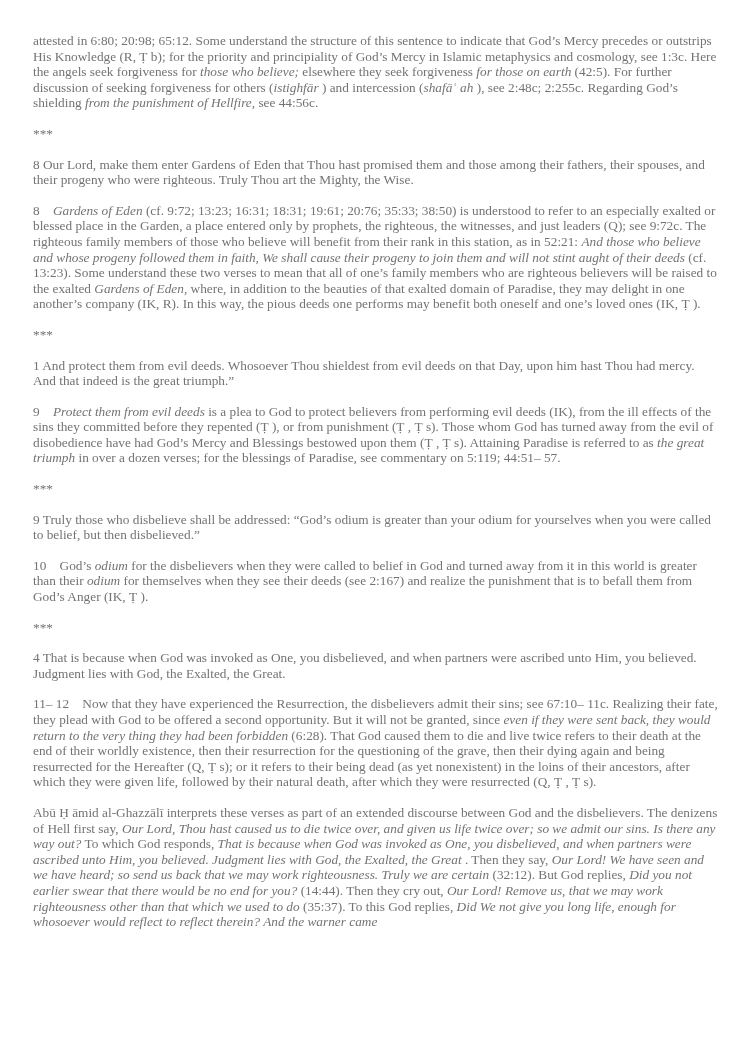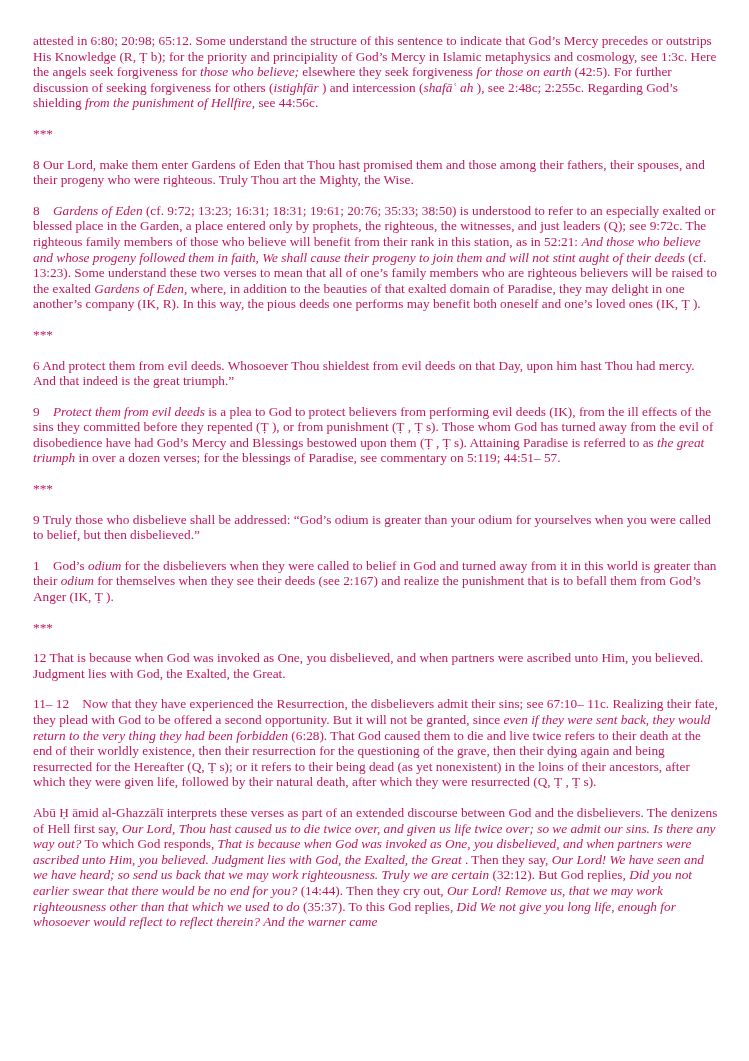--- a/index.html
+++ b/index.html
@@ -28,30 +28,30 @@
   .em {
     font-style: italic;
   }
   .separator {
     font-style: normal;
   }
 </style>
 </head>
 <body>
 
-<div class="page" style="background: rgb(255, 255, 255); color: #be185d;">
+<div class="page" style="background: rgb(255, 255, 255); color: #737373;">
   <div>
       <p class="block commentary"><span>attested in 6:80; 20:98; 65:12. Some understand the structure of this sentence to indicate that God’s Mercy precedes or outstrips His Knowledge (R, Ṭ b); for the priority and principiality of God’s Mercy in Islamic metaphysics and cosmology, see 1:3c. Here the angels seek forgiveness for </span><span class="em">those who believe;</span><span> elsewhere they seek forgiveness </span><span class="em">for those on earth</span><span> (42:5). For further discussion of seeking forgiveness for others (</span><span class="em">istighfār</span><span> ) and intercession (</span><span class="em">shafāʿ ah</span><span> ), see 2:48c; 2:255c. Regarding God’s shielding </span><span class="em">from the punishment of Hellfire,</span><span> see 44:56c.</span></p>
       <p class="block separator"><span>***</span></p>
       <p class="block verse"><span>8 Our Lord, make them enter Gardens of Eden that Thou hast promised them and those among their fathers, their spouses, and their progeny who were righteous. Truly Thou art the Mighty, the Wise.</span></p>
       <p class="block commentary"><span>8    </span><span class="em">Gardens of Eden</span><span> (cf. 9:72; 13:23; 16:31; 18:31; 19:61; 20:76; 35:33; 38:50) is understood to refer to an especially exalted or blessed place in the Garden, a place entered only by prophets, the righteous, the witnesses, and just leaders (Q); see 9:72c. The righteous family members of those who believe will benefit from their rank in this station, as in 52:21: </span><span class="em">And those who believe and whose progeny followed them in faith, We shall cause their progeny to join them and will not stint aught of their deeds</span><span> (cf. 13:23). Some understand these two verses to mean that all of one’s family members who are righteous believers will be raised to the exalted </span><span class="em">Gardens of Eden,</span><span> where, in addition to the beauties of that exalted domain of Paradise, they may delight in one another’s company (IK, R). In this way, the pious deeds one performs may benefit both oneself and one’s loved ones (IK, Ṭ ).</span></p>
       <p class="block separator"><span>***</span></p>
-      <p class="block verse"><span>6 And protect them from evil deeds. Whosoever Thou shieldest from evil deeds on that Day, upon him hast Thou had mercy. And that indeed is the great triumph.”</span></p>
+      <p class="block verse"><span>1 And protect them from evil deeds. Whosoever Thou shieldest from evil deeds on that Day, upon him hast Thou had mercy. And that indeed is the great triumph.”</span></p>
       <p class="block commentary"><span>9    </span><span class="em">Protect them from evil deeds</span><span> is a plea to God to protect believers from performing evil deeds (IK), from the ill effects of the sins they committed before they repented (Ṭ ), or from punishment (Ṭ , Ṭ s). Those whom God has turned away from the evil of disobedience have had God’s Mercy and Blessings bestowed upon them (Ṭ , Ṭ s). Attaining Paradise is referred to as </span><span class="em">the great triumph</span><span> in over a dozen verses; for the blessings of Paradise, see commentary on 5:119; 44:51– 57.</span></p>
       <p class="block separator"><span>***</span></p>
       <p class="block verse"><span>9 Truly those who disbelieve shall be addressed: “God’s odium is greater than your odium for yourselves when you were called to belief, but then disbelieved.”</span></p>
-      <p class="block commentary"><span>1    God’s </span><span class="em">odium</span><span> for the disbelievers when they were called to belief in God and turned away from it in this world is greater than their </span><span class="em">odium</span><span> for themselves when they see their deeds (see 2:167) and realize the punishment that is to befall them from God’s Anger (IK, Ṭ ).</span></p>
+      <p class="block commentary"><span>10    God’s </span><span class="em">odium</span><span> for the disbelievers when they were called to belief in God and turned away from it in this world is greater than their </span><span class="em">odium</span><span> for themselves when they see their deeds (see 2:167) and realize the punishment that is to befall them from God’s Anger (IK, Ṭ ).</span></p>
       <p class="block separator"><span>***</span></p>
-      <p class="block verse"><span>12 That is because when God was invoked as One, you disbelieved, and when partners were ascribed unto Him, you believed. Judgment lies with God, the Exalted, the Great.</span></p>
+      <p class="block verse"><span>4 That is because when God was invoked as One, you disbelieved, and when partners were ascribed unto Him, you believed. Judgment lies with God, the Exalted, the Great.</span></p>
       <p class="block commentary"><span>11– 12    Now that they have experienced the Resurrection, the disbelievers admit their sins; see 67:10– 11c. Realizing their fate, they plead with God to be offered a second opportunity. But it will not be granted, since </span><span class="em">even if they were sent back, they would return to the very thing they had been forbidden</span><span> (6:28). That God caused them to die and live twice refers to their death at the end of their worldly existence, then their resurrection for the questioning of the grave, then their dying again and being resurrected for the Hereafter (Q, Ṭ s); or it refers to their being dead (as yet nonexistent) in the loins of their ancestors, after which they were given life, followed by their natural death, after which they were resurrected (Q, Ṭ , Ṭ s).</span></p>
       <p class="block commentary"><span>Abū Ḥ āmid al-Ghazzālī interprets these verses as part of an extended discourse between God and the disbelievers. The denizens of Hell first say, </span><span class="em">Our Lord, Thou hast caused us to die twice over, and given us life twice over; so we admit our sins. Is there any way out?</span><span> To which God responds, </span><span class="em">That is because when God was invoked as One, you disbelieved, and when partners were ascribed unto Him, you believed. Judgment lies with God, the Exalted, the Great</span><span> . Then they say, </span><span class="em">Our Lord! We have seen and we have heard; so send us back that we may work righteousness. Truly we are certain</span><span> (32:12). But God replies, </span><span class="em">Did you not earlier swear that there would be no end for you?</span><span> (14:44). Then they cry out, </span><span class="em">Our Lord! Remove us, that we may work righteousness other than that which we used to do</span><span> (35:37). To this God replies, </span><span class="em">Did We not give you long life, enough for whosoever would reflect to reflect therein? And the warner came</span></p>
     </div>
 </div>
 
 </body></html>

